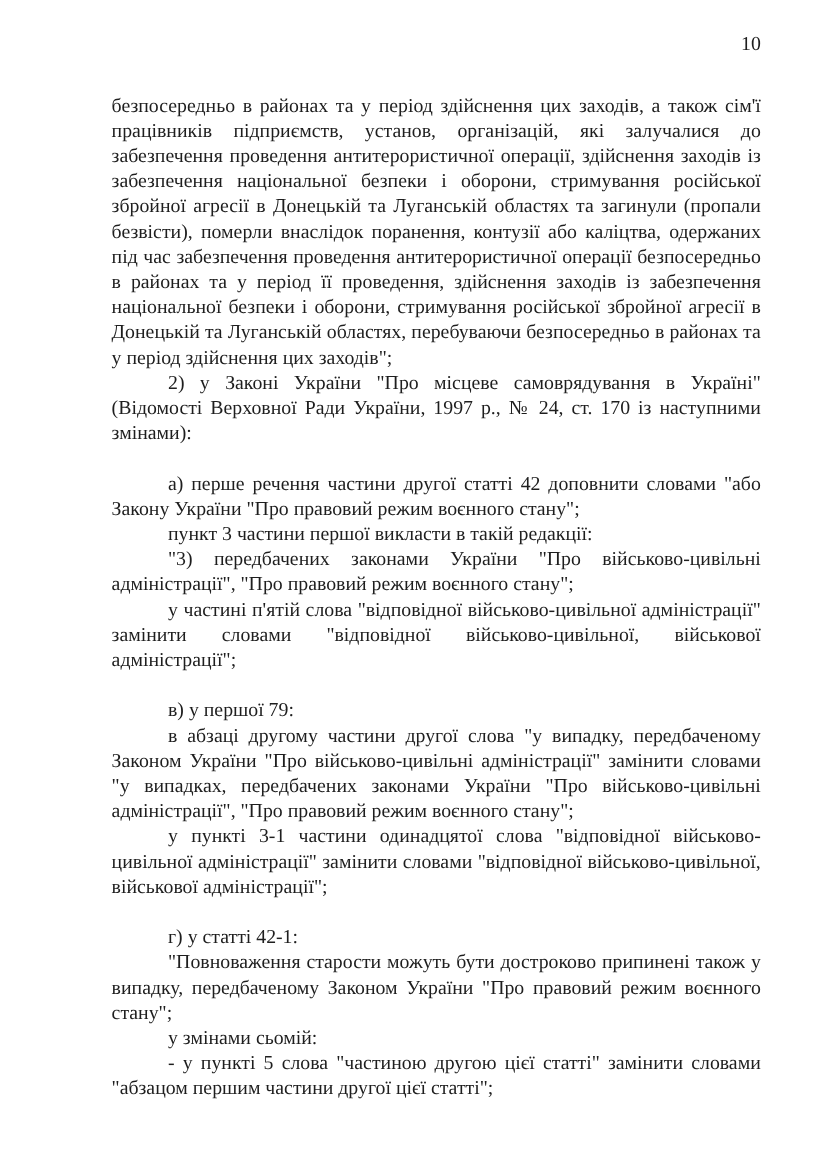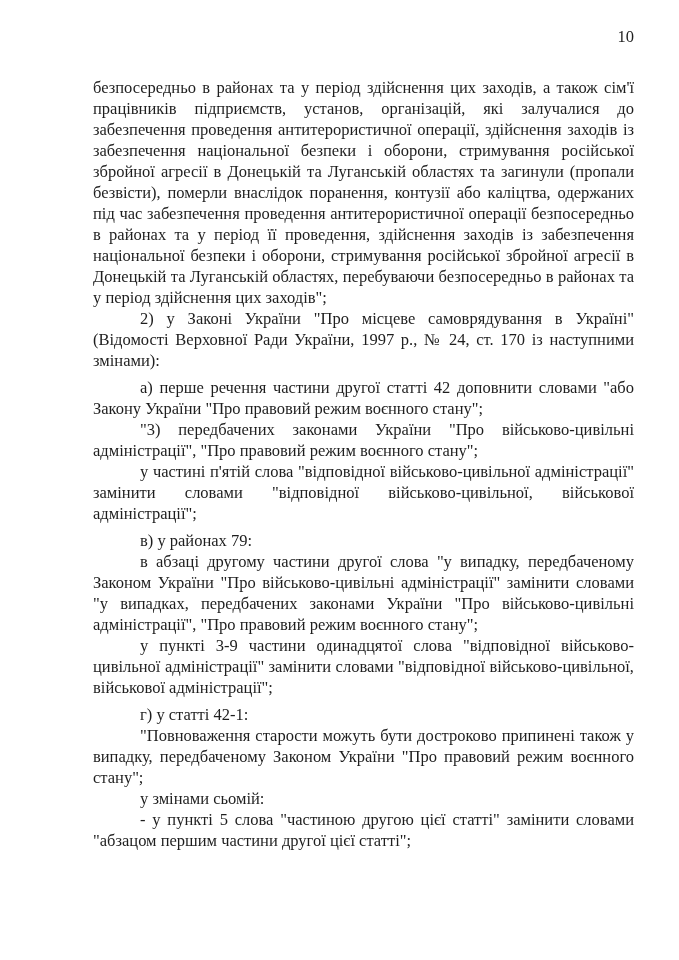--- a/index.html
+++ b/index.html
@@ -19,34 +19,35 @@
     font-size: 16.5px;
     line-height: 21px;
   }
   .content { margin-top: 30px; }
   .para {
     font-size: 16.5px;
     line-height: 21px;
     text-align: justify;
   }
   .para.indent { text-indent: 47px; }
-  .para.space-before { margin-top: 6px; }
+  .para.space-before { margin-top: 21px; }
 </style>
 </head>
 <body>
 
 <div class="page">
   <div class="page-number">10</div>
   <div class="content">
       <p class="para">безпосередньо в районах та у період здійснення цих заходів, а також сім'ї працівників підприємств, установ, організацій, які залучалися до забезпечення проведення антитерористичної операції, здійснення заходів із забезпечення національної безпеки і оборони, стримування російської збройної агресії в Донецькій та Луганській областях та загинули (пропали безвісти), померли внаслідок поранення, контузії або каліцтва, одержаних під час забезпечення проведення антитерористичної операції безпосередньо в районах та у період її проведення, здійснення заходів із забезпечення національної безпеки і оборони, стримування російської збройної агресії в Донецькій та Луганській областях, перебуваючи безпосередньо в районах та у період здійснення цих заходів";</p>
       <p class="para indent">2) у Законі України "Про місцеве самоврядування в Україні" (Відомості Верховної Ради України, 1997 р., № 24, ст. 170 із наступними змінами):</p>
       <p class="para indent space-before">а) перше речення частини другої статті 42 доповнити словами "або Закону України "Про правовий режим воєнного стану";</p>
+      <p class="para indent">пункт 3 частини першої викласти в такій редакції:</p>
       <p class="para indent">"3) передбачених законами України "Про військово-цивільні адміністрації", "Про правовий режим воєнного стану";</p>
       <p class="para indent">у частині п'ятій слова "відповідної військово-цивільної адміністрації" замінити словами "відповідної військово-цивільної, військової адміністрації";</p>
-      <p class="para indent space-before">в) у районах 79:</p>
+      <p class="para indent space-before">в) у першої 79:</p>
       <p class="para indent">в абзаці другому частини другої слова "у випадку, передбаченому Законом України "Про військово-цивільні адміністрації" замінити словами "у випадках, передбачених законами України "Про військово-цивільні адміністрації", "Про правовий режим воєнного стану";</p>
-      <p class="para indent">у пункті 3-9 частини одинадцятої слова "відповідної військово-цивільної адміністрації" замінити словами "відповідної військово-цивільної, військової адміністрації";</p>
+      <p class="para indent">у пункті 3-1 частини одинадцятої слова "відповідної військово-цивільної адміністрації" замінити словами "відповідної військово-цивільної, військової адміністрації";</p>
       <p class="para indent space-before">г) у статті 42-1:</p>
       <p class="para indent">"Повноваження старости можуть бути достроково припинені також у випадку, передбаченому Законом України "Про правовий режим воєнного стану";</p>
       <p class="para indent">у змінами сьомій:</p>
       <p class="para indent">- у пункті 5 слова "частиною другою цієї статті" замінити словами "абзацом першим частини другої цієї статті";</p>
     </div>
 </div>
 
 </body></html>

